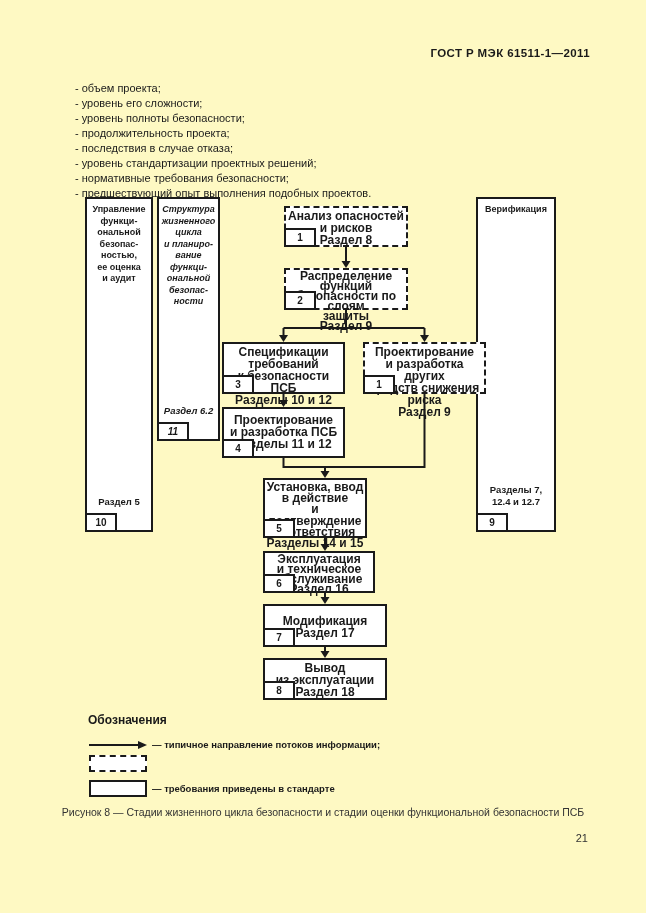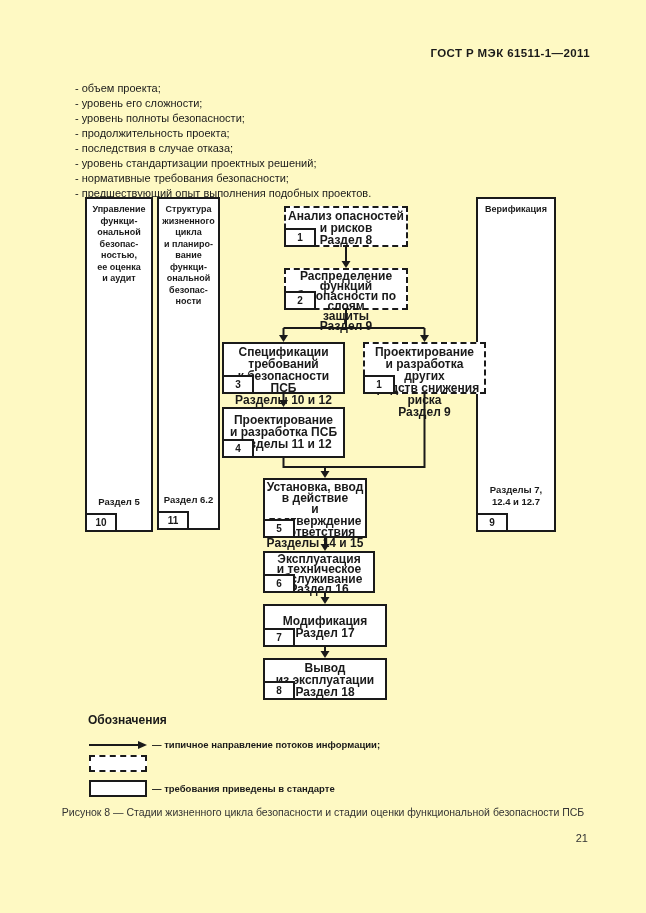--- a/index.html
+++ b/index.html
@@ -84,21 +84,21 @@
       <div class="col-title">Управление
 функци-
 ональной
 безопас-
 ностью,
 ее оценка
 и аудит</div>
       <div class="col-section">Раздел 5</div>
       <div class="tag">10</div>
     </div>
-    <div class="col" style="left:157px;top:197px;width:63px;height:333px;">
+    <div class="col" style="left:157px;top:197px;width:63px;height:244px;font-style:italic;">
       <div class="col-title">Структура
 жизненного
 цикла
 и планиро-
 вание
 функци-
 ональной
 безопас-
 ности</div>
       <div class="col-section">Раздел 6.2</div>

